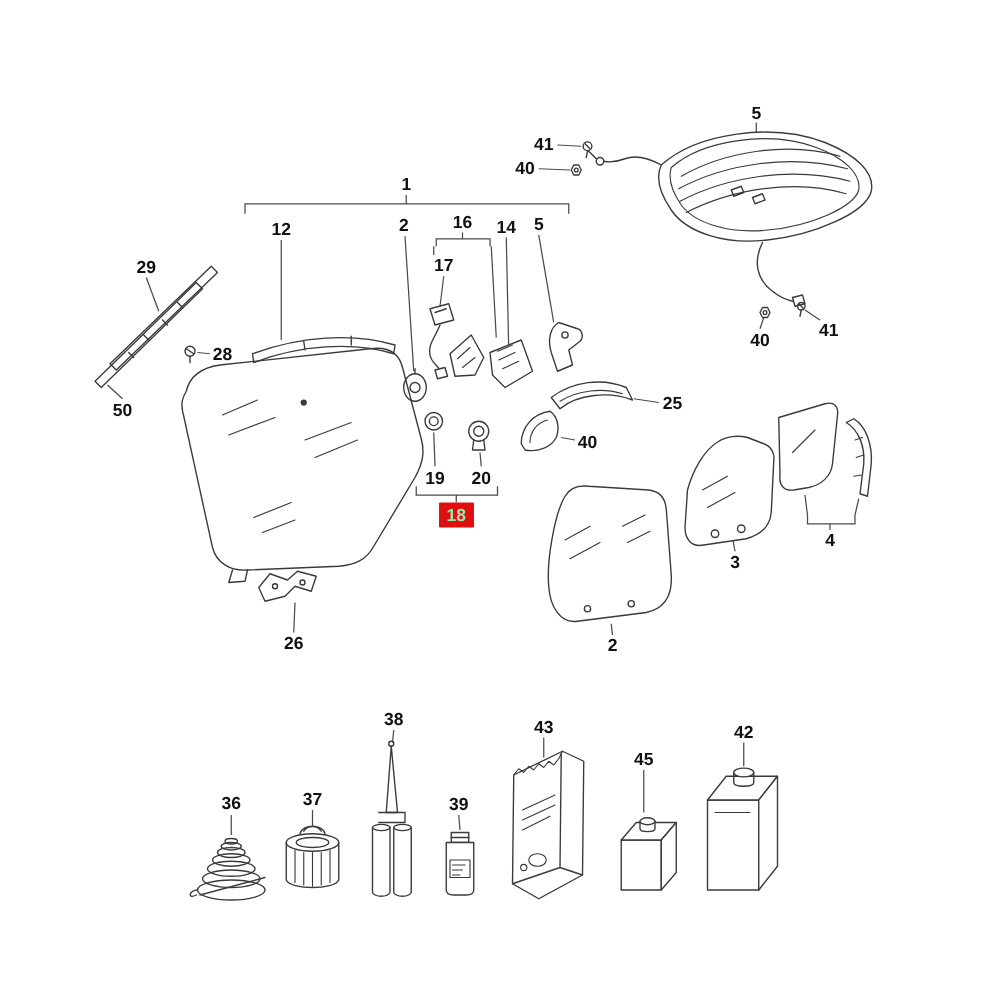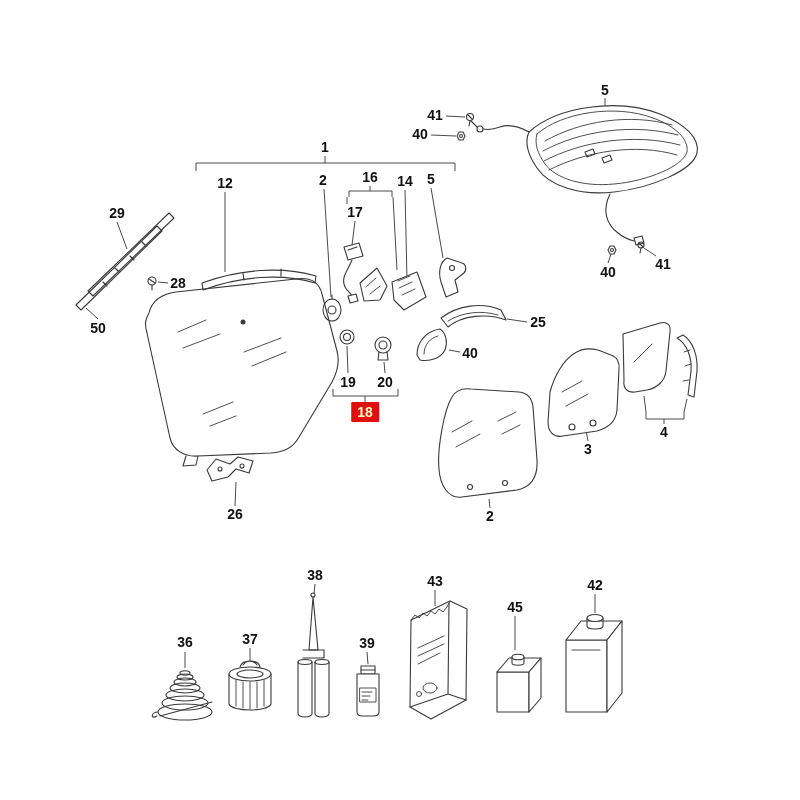--- a/index.html
+++ b/index.html
@@ -5,21 +5,21 @@
   html,body{margin:0;padding:0;background:#fff;}
   body{width:800px;height:800px;font-family:"Liberation Sans",sans-serif;}
   .canvas{position:relative;width:800px;height:800px;background:#fff;overflow:hidden;}
   .canvas svg{position:absolute;left:0;top:0;}
   .callout{
     position:absolute;transform:translate(-50%,-50%);
     font-size:14px;font-weight:bold;color:#101010;line-height:1;
     white-space:nowrap;user-select:none;
   }
   .callout.highlight{
-    color:#fef9c3;padding:3px 6px;border-radius:1px;
+    color:#86efac;padding:3px 6px;border-radius:1px;
   }
 </style>
 </head>
 <body>
 
 <div class="canvas">
 
   <svg width="800" height="800" viewBox="0 0 800 800">
 
     <g stroke="#4a4a4a" stroke-width="1" fill="none">

